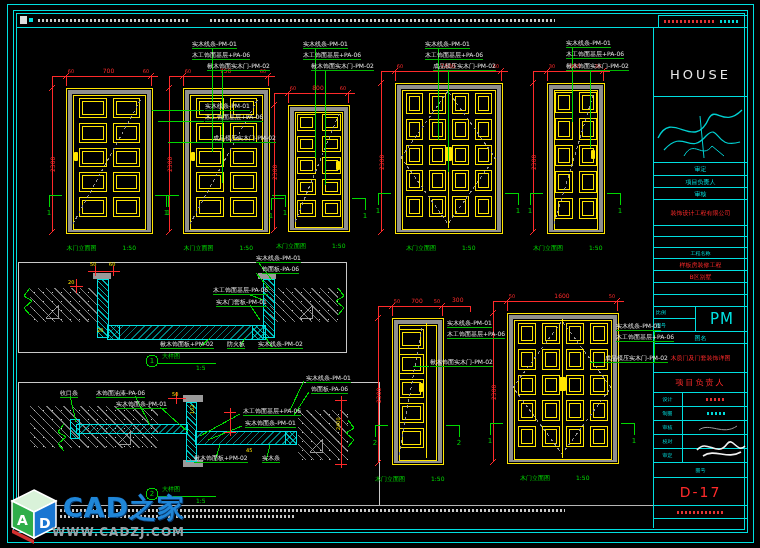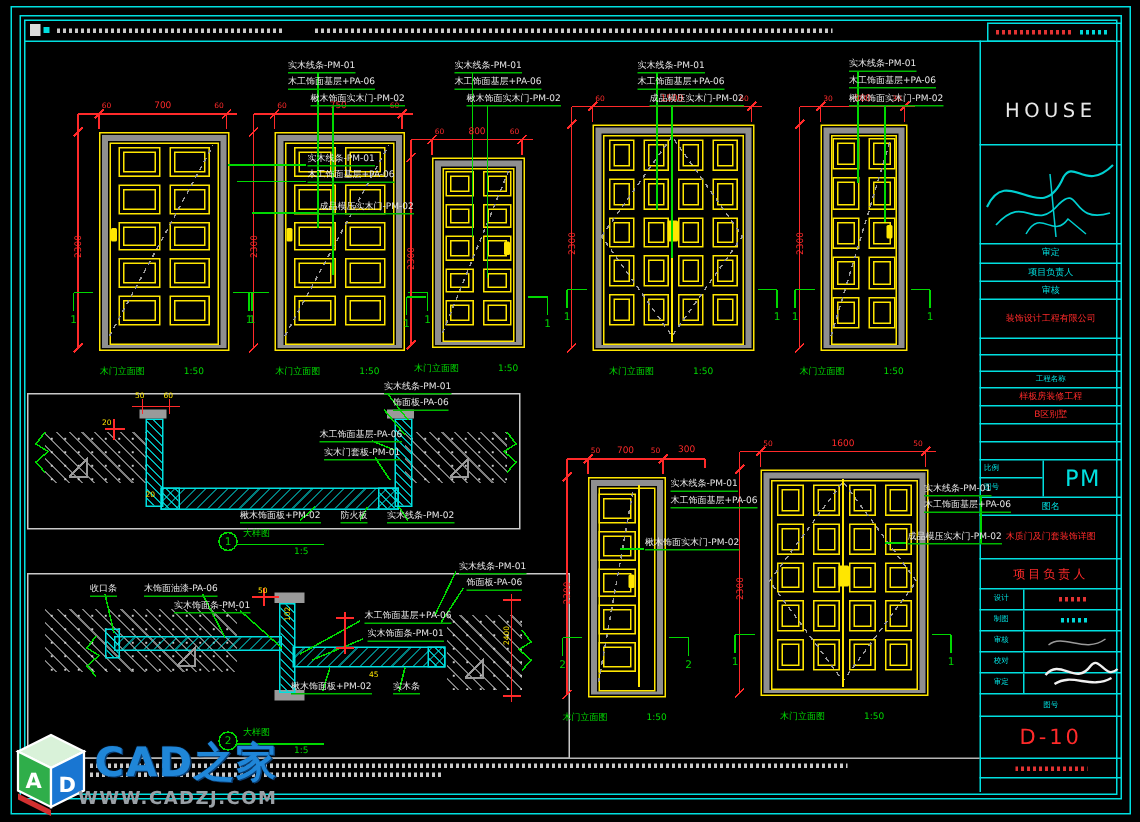--- a/index.html
+++ b/index.html
@@ -167,21 +167,21 @@
     </div>
     <svg class="abs" style="left:693px;top:420px;" width="54" height="44">
       <path d="M6,10 C16,2 30,16 44,6" stroke="#9a9a9a" fill="none" stroke-width="1"></path>
       <path d="M4,30 C14,18 24,38 34,24 C40,16 44,34 52,26 M10,36 C22,28 34,40 48,32" stroke="#f0f0f0" fill="none" stroke-width="1.6"></path>
     </svg>
 
     <div class="tbr" style="top:462px;height:15px;">
         <span class="tbt c" style="font-size:5px;">图号</span>
       </div>
     <div class="tbr" style="top:477px;height:28px;">
-        <span class="tbt r" style="font-size:14px;letter-spacing:2px;">D-10</span>
+        <span class="tbt r" style="font-size:14px;letter-spacing:2px;">D-17</span>
       </div>
     <div class="tbr" style="top:505px;height:13px;">
         <span class="mtx red" style="position:static;width:48px;height:3px;"></span>
       </div>
     <div class="tbr" style="top:518px;height:10px;border-bottom:none;"></div>
   </div>
 
   <div id="rects">
       <div class="k-box" style="left: 18px; top: 262px; width: 327px; height: 89px;"></div>
       <div class="k-wall" style="left: 30px; top: 288px; width: 68px; height: 34px;"></div>

